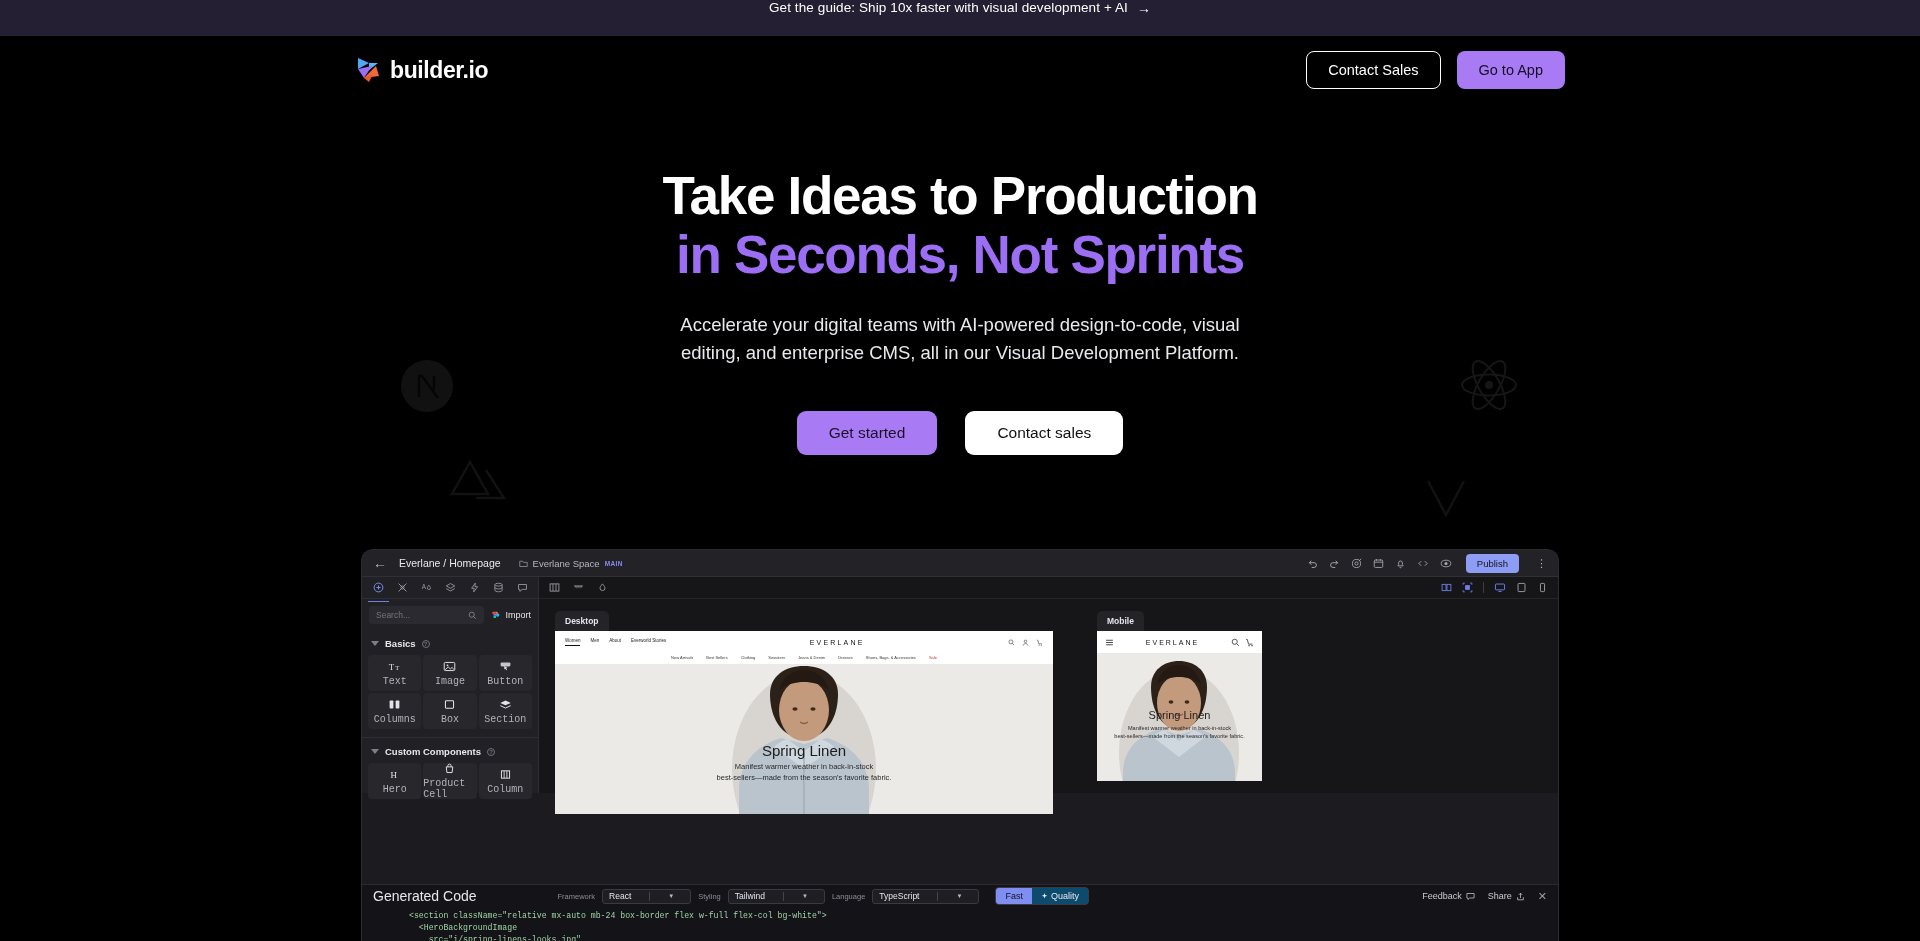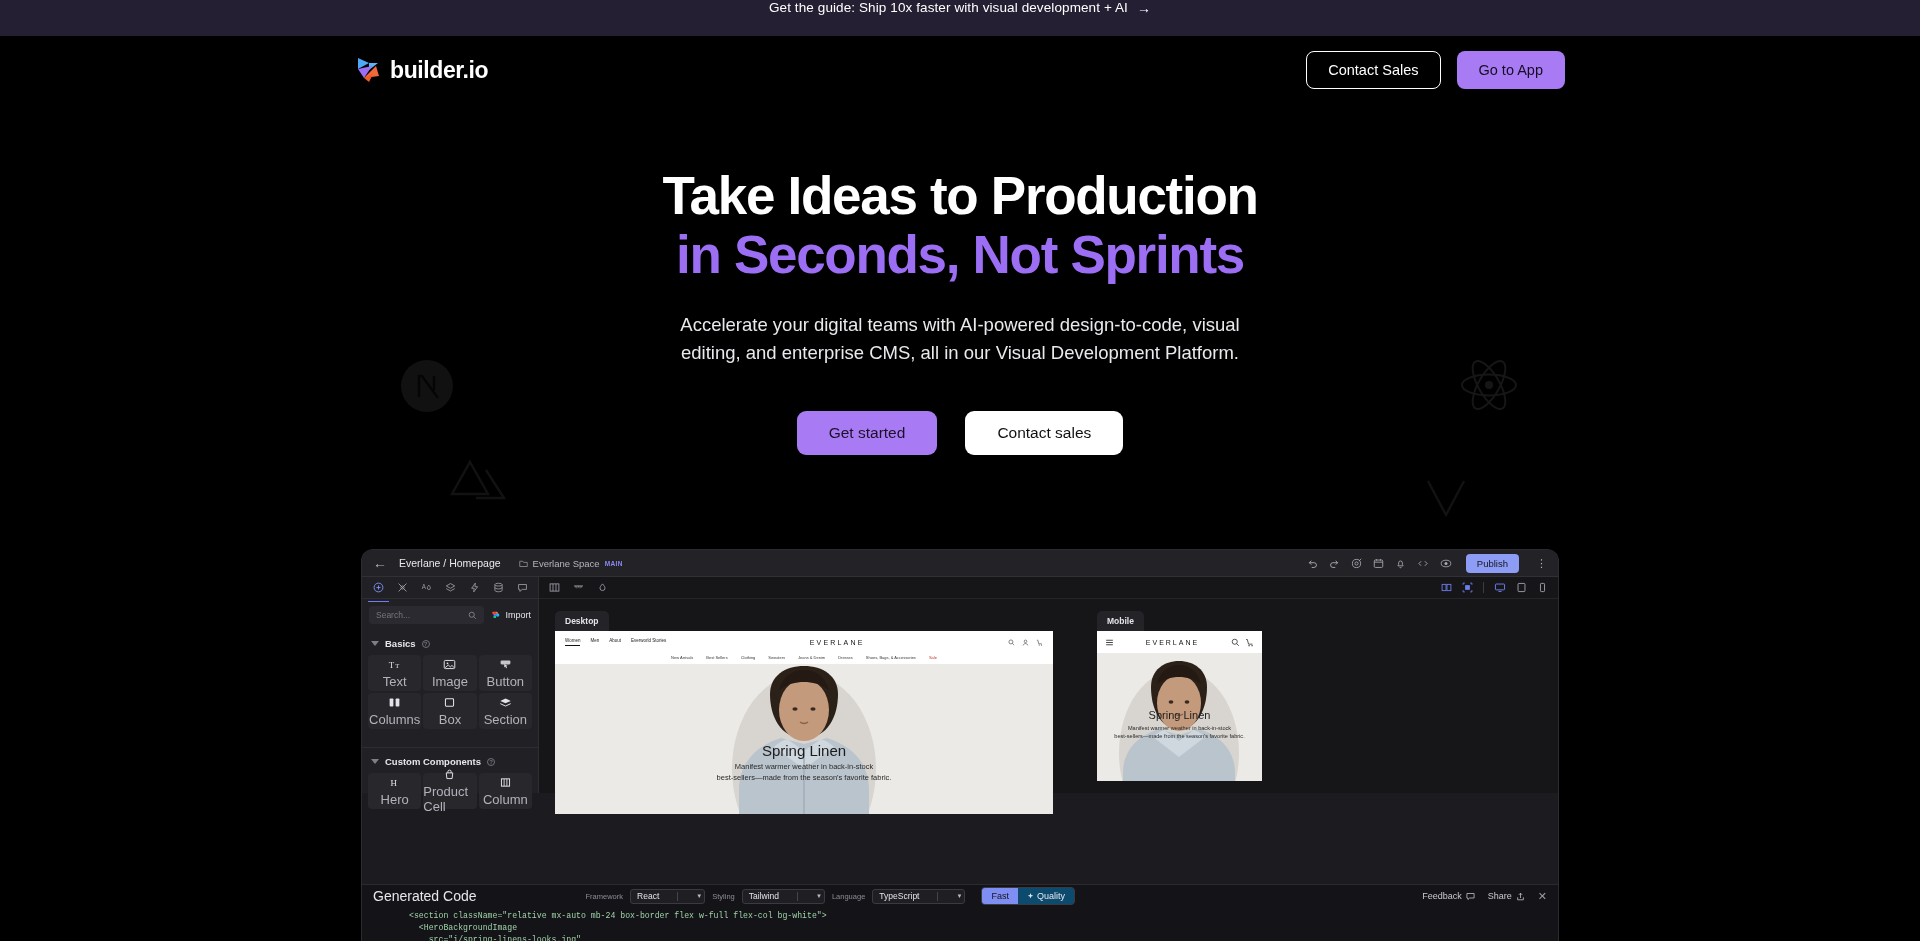--- a/index.html
+++ b/index.html
@@ -120,21 +120,21 @@
     color:#e6e6ec; font-weight:700;
   }
   .lp-sec .tri { width:0;height:0;border-left:4px solid transparent;border-right:4px solid transparent;border-top:5px solid #7e7e89; }
   .lp-sec .q { width:8px;height:8px;border:1px solid #70707c;border-radius:50%;font-size:6px;display:flex;align-items:center;justify-content:center;color:#70707c; }
   .lp-grid { display:grid; grid-template-columns:repeat(3,1fr); gap:2px; padding:2px 6px; }
   .lp-item {
     background:#27272c; border-radius:4px; height:36px; display:flex; flex-direction:column;
     align-items:center; justify-content:center; gap:3px; cursor:pointer;
   }
   .lp-item .gi { color:#e2e2e8; display:flex; }
-  .lp-item .lb { font-size:13px; color:#b2b2bb; }
+  .lp-item .lb { font-size:10px; color:#b2b2bb;font-family:Liberation Mono, monospace; }
 
   .canvas { flex:1; background:#161619; position:relative; }
   .canvas-bar {
     height:22px; display:flex; align-items:center; padding:0 10px; gap:13px;
     border-bottom:1px solid #252529;
   }
   .cb-icon { color:#9d9da8; cursor:pointer; display:flex; }
   .cb-right { margin-left:auto; display:flex; align-items:center; gap:10px; }
   .cb-sep { width:1px; height:11px; background:#3b3b42; }
   .cb-icon.on { color:#6f7ff0; }
@@ -165,25 +165,25 @@
   .ev-m-nav { height:22px; display:flex; align-items:center; padding:0 8px; background:#fff; }
   .ev-m-logo { margin:0 auto; font-size:7px; letter-spacing:2px; color:#111; }
 
   
   .codebar {
     position:absolute; left:0; right:0; bottom:0; height:57px; background:#141418;
     border-top:1px solid #2a2a30;
   }
   .cb-head { height:22px; display:flex; align-items:center; padding:0 11px; gap:9px; }
   .cb-title { font-size:14px; color:#e6e6ec; }
-  .cb-ctrls { display:flex; align-items:center; gap:7px; margin-left:100px; }
+  .cb-ctrls { display:flex; align-items:center; gap:7px; margin-left:72px; }
   .cb-lbl { font-size:7.5px; color:#8b8b95; }
   .cb-sel {
     background:#1e1e23; border:1px solid #3a3a42; border-radius:3px; height:15px;
-    display:flex; align-items:center; padding:0 2px 0 6px; gap:18px; font-size:8.5px;
+    display:flex; align-items:center; padding:0 16px 0 6px; gap:18px; font-size:8.5px;
     color:#e4e4ea; cursor:pointer;
   }
   .cb-sel .div { width:1px; height:9px; background:#44444c; }
   .cb-sel .cv { font-size:6px; color:#b9b9c3; }
   .fq {
     margin-left:9px; display:flex; align-items:center; background:#0c4a6e;
     border:1px solid #3a3a42; border-radius:4px; overflow:hidden;
   }
   .fq .fast { background:#7e8ef2; color:#15151b; font-size:9px; padding:3px 9px; cursor:pointer; }
   .fq .qual { color:#e6e6ec; font-size:9px; padding:3px 9px; display:flex; align-items:center; gap:3px; cursor:pointer; }
@@ -459,21 +459,21 @@
           <span class="gi">
               <svg width="13" height="13" viewBox="0 0 16 16">
                 <path d="M8 3L1.6 6 8 9l6.4-3L8 3z" fill="currentColor"></path>
                 <path d="M1.6 9.4L8 12.4l6.4-3" stroke="currentColor" stroke-width="1.2" fill="none"></path>
               </svg>
             </span>
           <span class="lb">Section</span>
         </div>
       </div>
 
-      <div class="lp-sec" style="margin-top:16px;border-top:1px solid #2d2d33;padding-top:8px;">
+      <div class="lp-sec" style="margin-top:6px;border-top:1px solid #2d2d33;padding-top:8px;">
         <span class="tri"></span>
         <span>Custom Components</span>
         <span class="q">?</span>
       </div>
       <div class="lp-grid">
         <div class="lp-item">
           <span class="gi">
               <svg width="13" height="13" viewBox="0 0 16 16">
                 <text x="3" y="12" font-size="11" fill="currentColor" font-family="serif">H</text>
               </svg>

